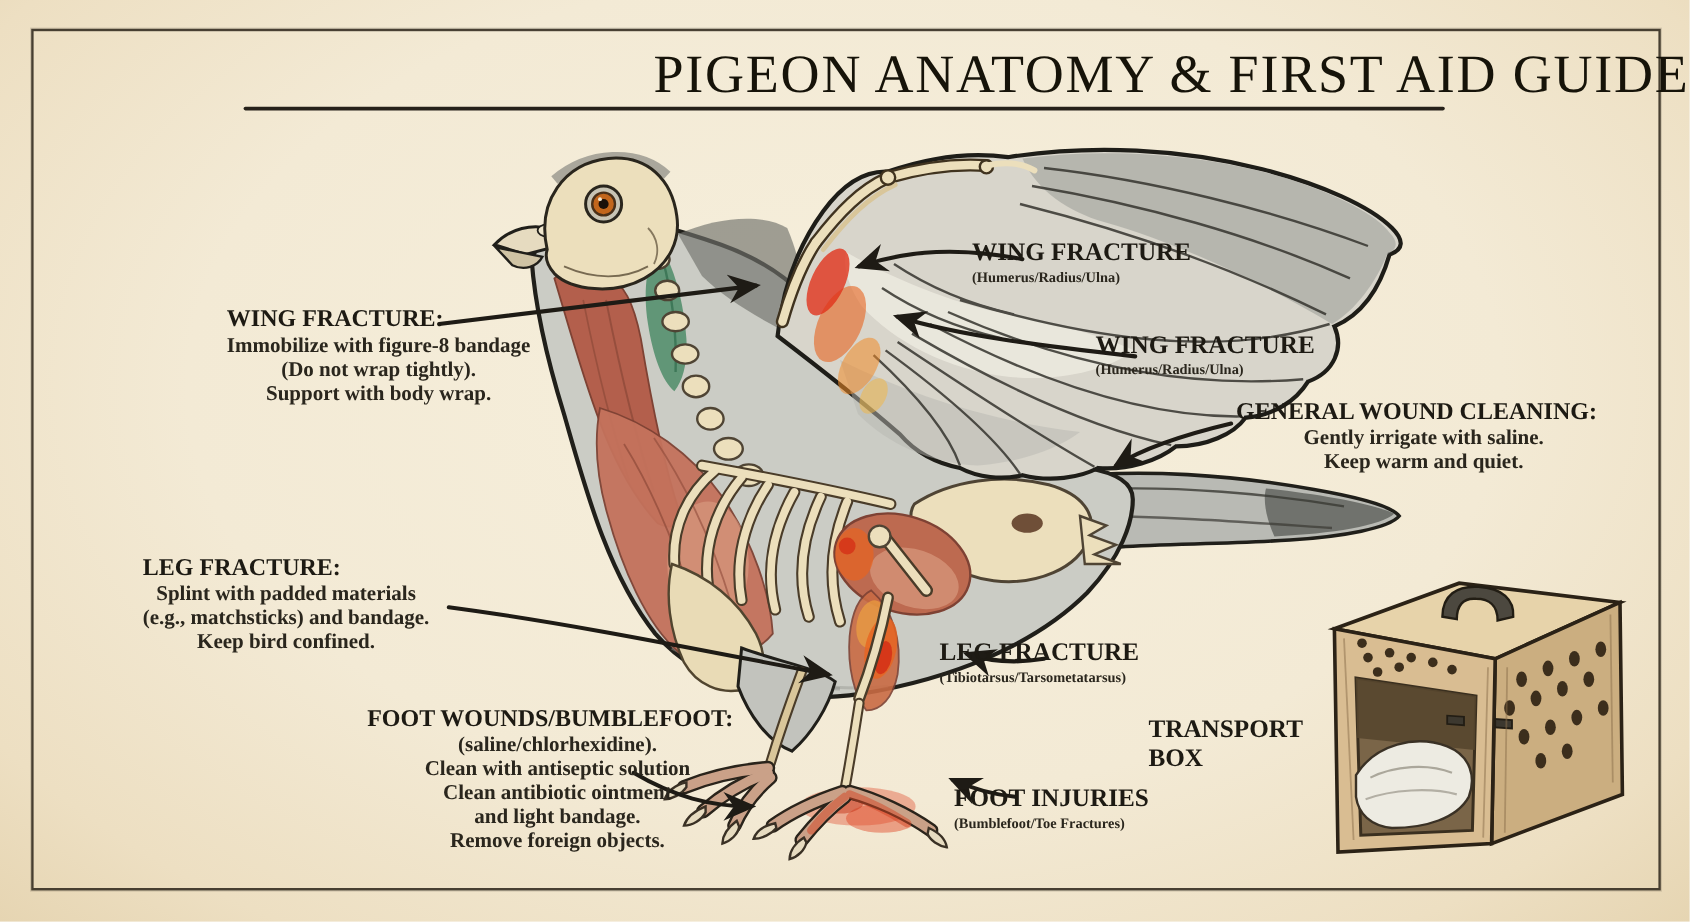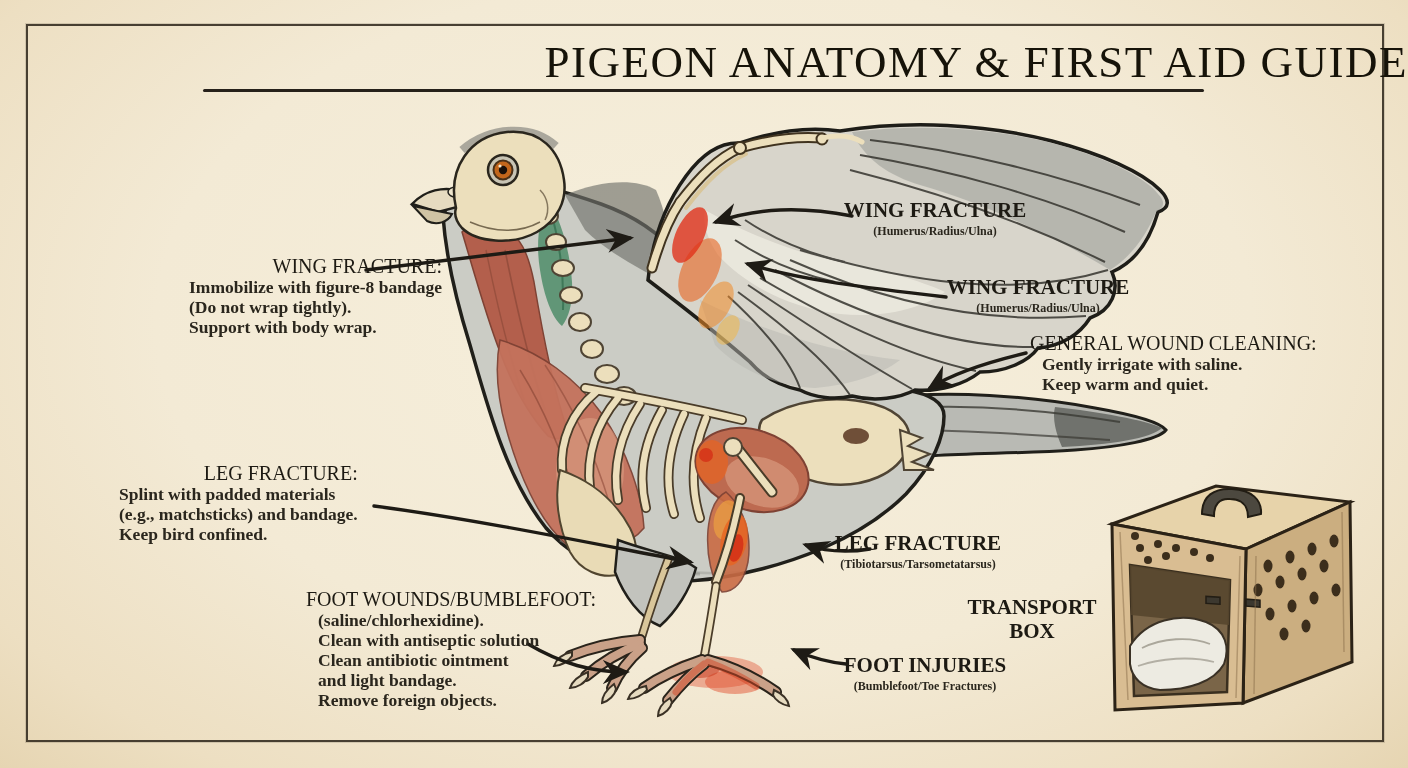--- a/index.html
+++ b/index.html
@@ -19,25 +19,25 @@
   }
   #title{
     left:0;top:36px;width:100%;text-align:right;
     font-size:45px;font-weight:normal;letter-spacing:1.5px;color:#161309;
   }
   #title-underline{
     left:203px;top:89px;width:1001px;height:3px;background:#26211a;border-radius:2px;
   }
   svg{display:block;}
   
-  .tblock .th{font-size:20px;font-weight:normal;line-height:22px;color:#1d1a13;text-align:right;}
-  .tblock .tl{font-size:17.5px;font-weight:bold;line-height:20px;color:#2a261d;}
+  .tblock .th{font-size:20px;font-weight:bold;line-height:22px;color:#1d1a13;}
+  .tblock .tl{font-size:17.5px;font-weight:bold;line-height:20px;color:#2a261d;text-align:center;}
   .indent .tl{margin-left:12px;}
   
-  .plabel{text-align:center;}
+  .plabel{}
   .plabel .p1{font-size:21px;font-weight:bold;line-height:23px;color:#1d1a13;}
   .plabel .p2{font-size:12px;font-weight:bold;line-height:19px;color:#2a261d;}
   #transport-label .p1{font-size:21px;line-height:24px;}
 </style>
 </head>
 <body>
 
 <div id="poster">
 
   <svg class="abs" style="left:0;top:0" width="1408" height="768" viewBox="0 0 1408 768">

